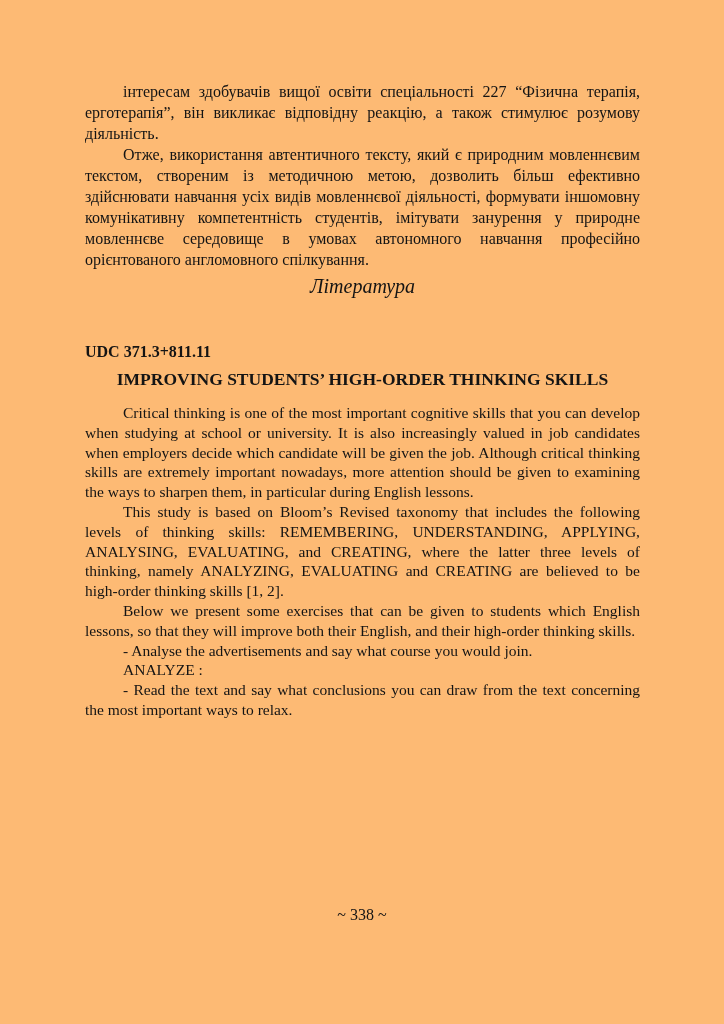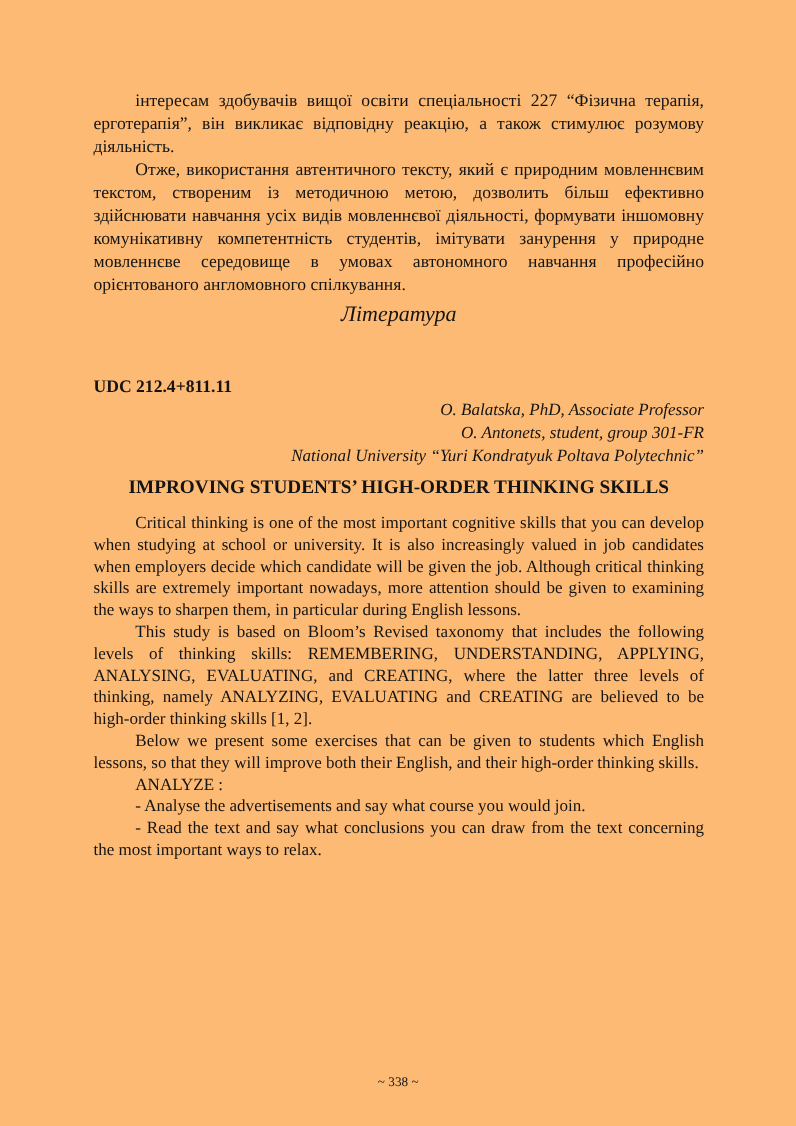--- a/index.html
+++ b/index.html
@@ -67,56 +67,51 @@
 
   .para-en {
     font-size: 15.5px;
     line-height: 19.8px;
     text-align: justify;
     text-indent: 38px;
   }
 
   .footer {
     position: absolute;
-    top: 973px;
+    top: 904px;
     left: 0;
     width: 100%;
     text-align: center;
-    font-size: 12px;
+    font-size: 16px;
     line-height: 21px;
   }
 </style>
 </head>
 <body>
 
 <div class="page">
   <div class="content">
 
     <p class="para-uk">інтересам здобувачів вищої освіти спеціальності 227 “Фізична терапія, ерготерапія”, він викликає відповідну реакцію, а також стимулює розумову діяльність.</p>
     <p class="para-uk">Отже, використання автентичного тексту, який є природним мовленнєвим текстом, створеним із методичною метою, дозволить більш ефективно здійснювати навчання усіх видів мовленнєвої діяльності, формувати іншомовну комунікативну компетентність студентів, імітувати занурення у природне мовленнєве середовище в умовах автономного навчання професійно орієнтованого англомовного спілкування.</p>
 
     <div class="lit">
       <div class="lit-heading">Література</div>
     </div>
 
-    <div class="udc">UDC 212.4+811.11</div>
+    <div class="udc">UDC 371.3+811.11</div>
 
-    <div class="authors">
-      <div>O. Balatska, PhD, Associate Professor</div>
-      <div>O. Antonets, student, group 301-FR</div>
-      <div>National University “Yuri Kondratyuk Poltava Polytechnic”</div>
-    </div>
 
     <h1 class="title">
       <div>IMPROVING STUDENTS’ HIGH-ORDER THINKING SKILLS</div>
     </h1>
 
     <p class="para-en">Critical thinking is one of the most important cognitive skills that you can develop when studying at school or university. It is also increasingly valued in job candidates when employers decide which candidate will be given the job. Although critical thinking skills are extremely important nowadays, more attention should be given to examining the ways to sharpen them, in particular during English lessons.</p>
     <p class="para-en">This study is based on Bloom’s Revised taxonomy that includes the following levels of thinking skills: REMEMBERING, UNDERSTANDING, APPLYING, ANALYSING, EVALUATING, and CREATING, where the latter three levels of thinking, namely ANALYZING, EVALUATING and CREATING are believed to be high-order thinking skills [1, 2].</p>
     <p class="para-en">Below we present some exercises that can be given to students which English lessons, so that they will improve both their English, and their high-order thinking skills.</p>
+    <p class="para-en">- Analyse the advertisements and say what course you would join.</p>
     <p class="para-en">ANALYZE :</p>
-    <p class="para-en">- Analyse the advertisements and say what course you would join.</p>
     <p class="para-en">- Read the text and say what conclusions you can draw from the text concerning the most important ways to relax.</p>
 
   </div>
 
   <div class="footer">~ 338 ~</div>
 </div>
 
 </body></html>

